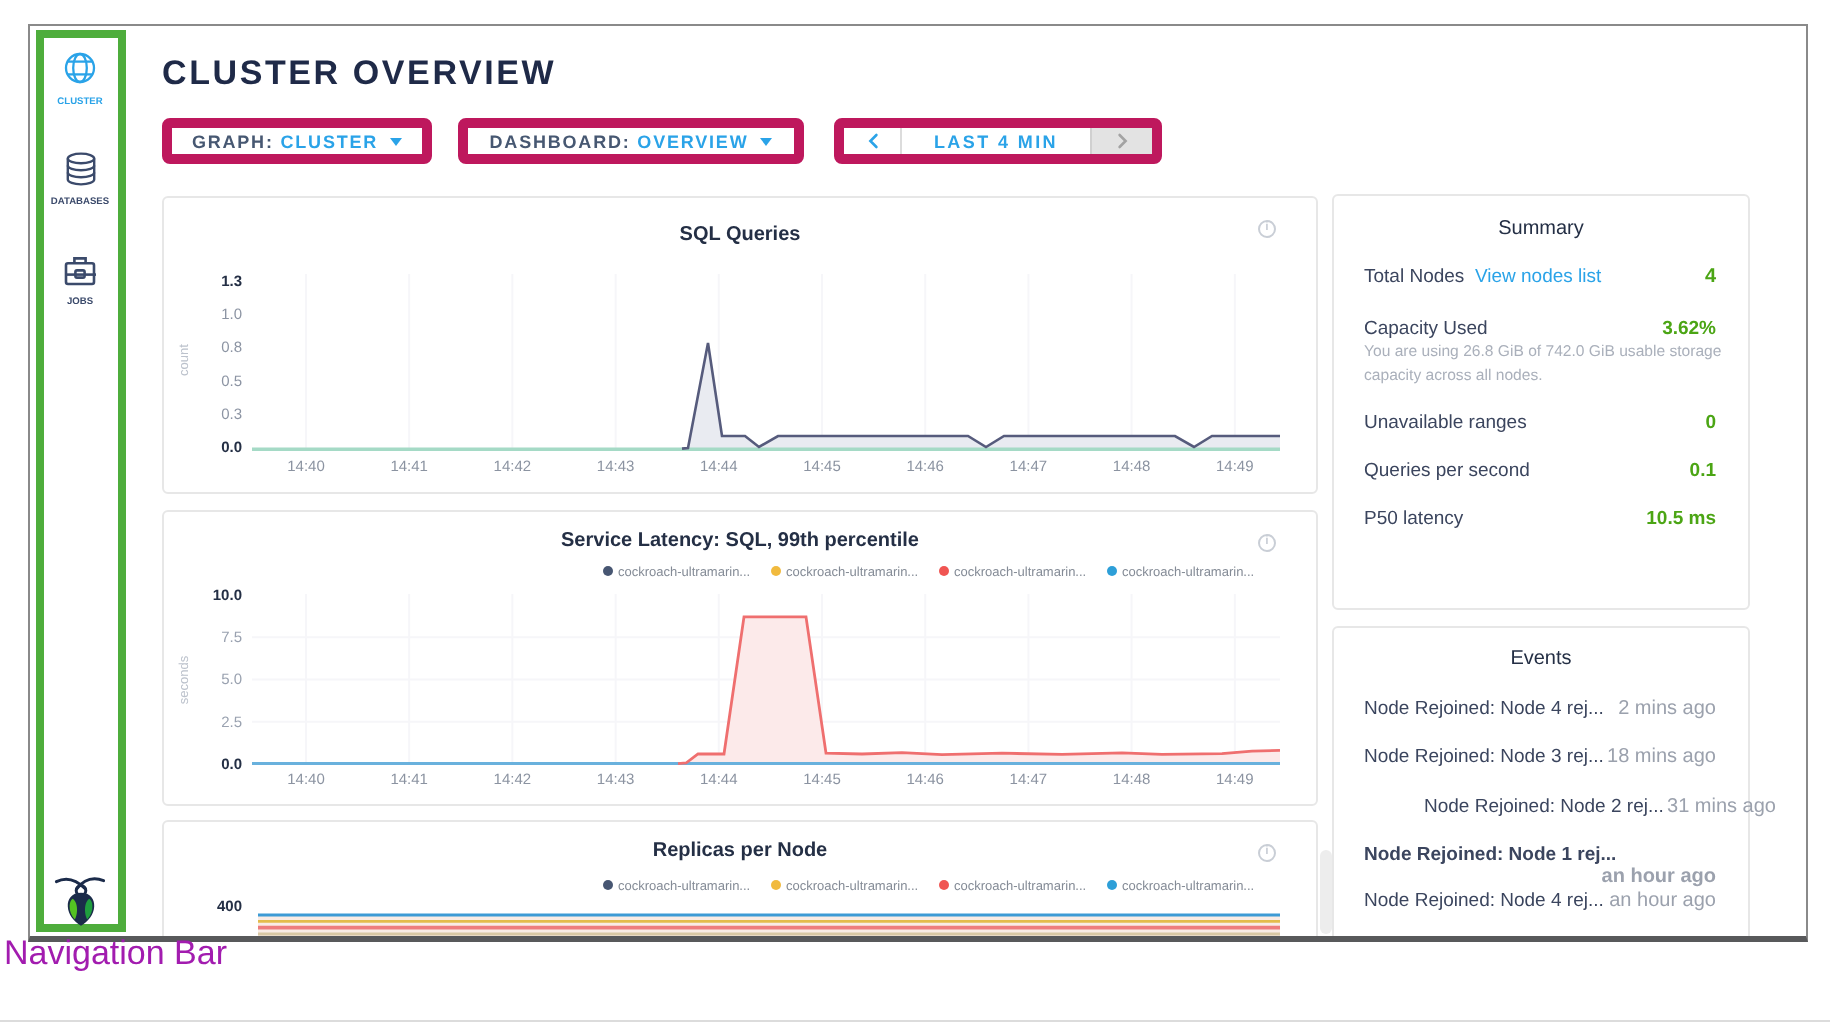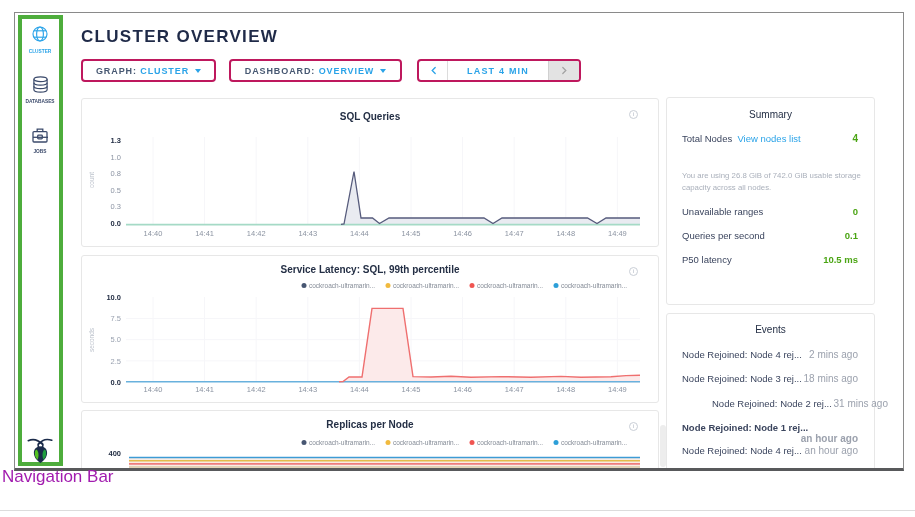--- a/index.html
+++ b/index.html
@@ -5,21 +5,21 @@
   html,body{margin:0;padding:0;background:#fff;width:915px;height:517px;overflow:hidden;
     font-family:"Liberation Sans", sans-serif;}
   .app{position:absolute;left:14px;top:12px;width:888px;height:455px;
     border:1px solid #8a8a8a;border-bottom:3px solid #58595b;background:#fff;overflow:hidden;}
   .abs{position:absolute;}
   .greenbox{position:absolute;left:3px;top:2px;width:37px;height:443px;border:4px solid #4ead3c;}
   .navlab{position:absolute;width:50px;text-align:center;font-size:4.8px;font-weight:bold;
     letter-spacing:0px;color:#3b4a6b;}
   .h1{position:absolute;left:66px;top:14px;font-size:17px;font-weight:bold;
     letter-spacing:1.3px;color:#1f2a48;}
-  .dd{position:absolute;top:46px;height:23px;border:2px solid #be185d;border-radius:4px;
+  .dd{position:absolute;top:46px;height:23px;border:5px solid #be185d;border-radius:4px;
     background:#fff;display:flex;align-items:center;justify-content:center;
     font-size:9px;font-weight:bold;letter-spacing:0.9px;color:#475872;box-sizing:border-box;}
   .blue{color:#2aa3e8;}
   .caret{display:inline-block;width:0;height:0;border-left:3.5px solid transparent;
     border-right:3.5px solid transparent;border-top:4.5px solid #2aa3e8;margin-left:6px;}
   .panel{position:absolute;background:#fff;border:1px solid #e7e7e7;border-radius:3px;box-sizing:border-box;}
   .ptitle{position:absolute;width:100%;text-align:center;font-size:10px;font-weight:normal;color:#242f45;}
   .info{position:absolute;width:7px;height:7px;border:1px solid #c9ced6;border-radius:50%;
     color:#c9ced6;font-size:6px;text-align:center;line-height:7px;font-weight:bold;}
   .sumrow{position:absolute;left:13px;right:13px;font-size:9.5px;color:#3b455e;}
@@ -207,20 +207,21 @@
     <line x1="48" y1="57" x2="559" y2="57" stroke="#d9c8a4" stroke-width="1.4"></line>
   </svg>
 
   <div class="info" style="left:614px;top:97px;">i</div>
   <div class="info" style="left:614px;top:254px;">i</div>
   <div class="info" style="left:614px;top:409px;">i</div>
 
   <div class="panel" style="left:651px;top:84px;width:209px;height:208px;"></div>
   <div class="ptitle" style="left:651px;top:96px;width:209px;">Summary</div>
   <div class="sumrow" style="left:667px;width:176px;top:120px;">Total Nodes <span class="blue">&nbsp;View nodes list</span><span class="val" style="font-size:10px;">4</span></div>
+  <div class="sumrow" style="left:667px;width:176px;top:146px;">Capacity Used<span class="val">3.62%</span></div>
   <div class="sumrow" style="left:667px;width:190px;top:157px;font-size:7.8px;color:#aab0bb;line-height:11.5px;">You are using 26.8 GiB of 742.0 GiB usable storage<br>capacity across all nodes.</div>
   <div class="sumrow" style="left:667px;width:176px;top:193px;">Unavailable ranges<span class="val">0</span></div>
   <div class="sumrow" style="left:667px;width:176px;top:217px;">Queries per second<span class="val">0.1</span></div>
   <div class="sumrow" style="left:667px;width:176px;top:241px;">P50 latency<span class="val">10.5 ms</span></div>
 
   <div class="panel" style="left:651px;top:300px;width:209px;height:172px;"></div>
   <div class="ptitle" style="left:651px;top:311px;width:209px;">Events</div>
   <div class="evrow" style="left:667px;width:176px;top:336px;">Node Rejoined: Node 4 rej...<span class="tm">2 mins ago</span></div>
   <div class="evrow" style="left:667px;width:176px;top:360px;">Node Rejoined: Node 3 rej...<span class="tm">18 mins ago</span></div>
   <div class="evrow" style="left:667px;width:176px;top:385px;margin-left:30px;">Node Rejoined: Node 2 rej...<span class="tm">31 mins ago</span></div>

